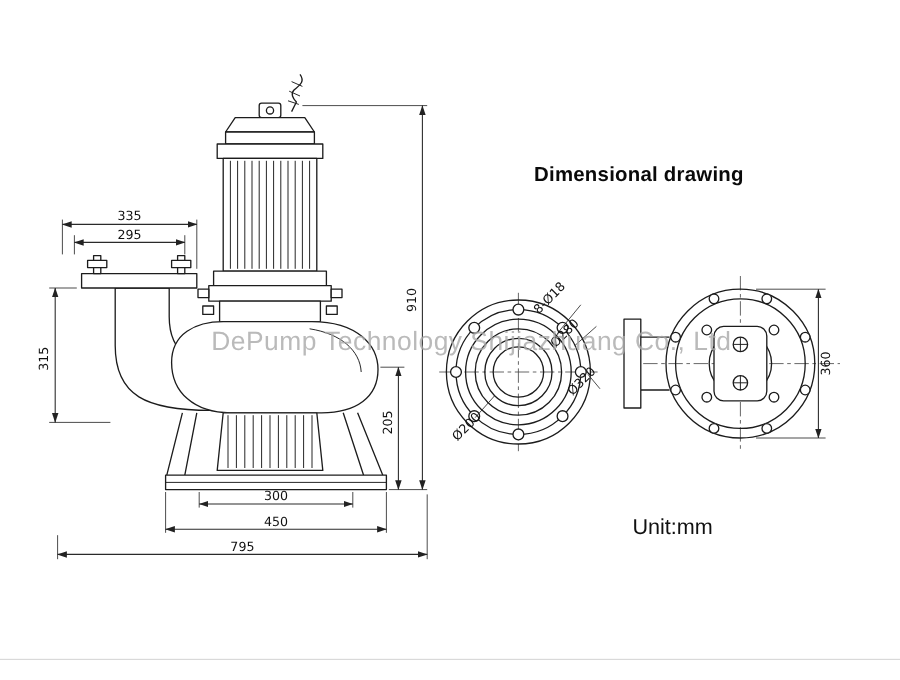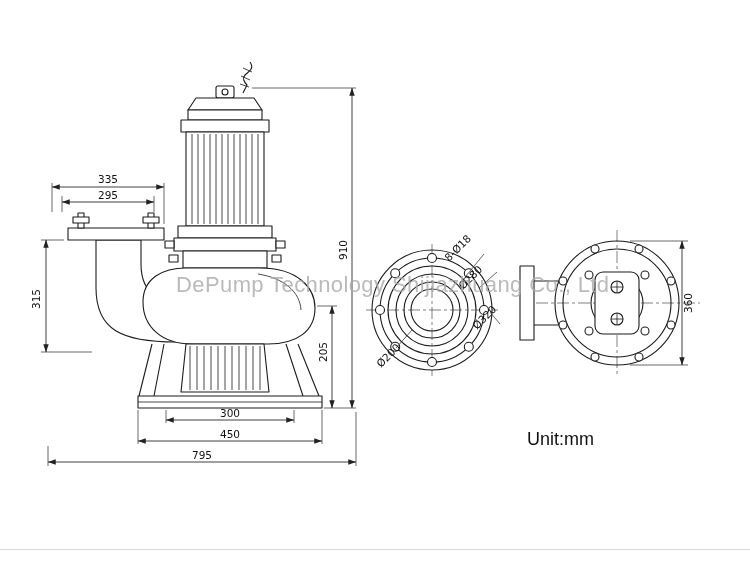--- a/index.html
+++ b/index.html
@@ -164,16 +164,17 @@
 
       <path class="ln" d="M558,281 H534 M558,325 H534"></path>
       <rect class="lnf" x="520" y="266" width="14" height="74"></rect>
 
       <path class="ext" d="M630,241 H688 M630,365 H688"></path>
       <line class="dim" x1="682" y1="241" x2="682" y2="365" marker-start="url(#arr)" marker-end="url(#arr)"></line>
       <text class="dtx" text-anchor="middle" transform="translate(692,303) rotate(-90)">360</text>
     </g>
   </svg>
 
+  <div class="title">Dimensional drawing</div>
   <div class="watermark">DePump Technology Shijiazhuang Co., Ltd</div>
   <div class="unit">Unit:mm</div>
   <div class="bottom-rule"></div>
 </div>
 
 </body></html>

